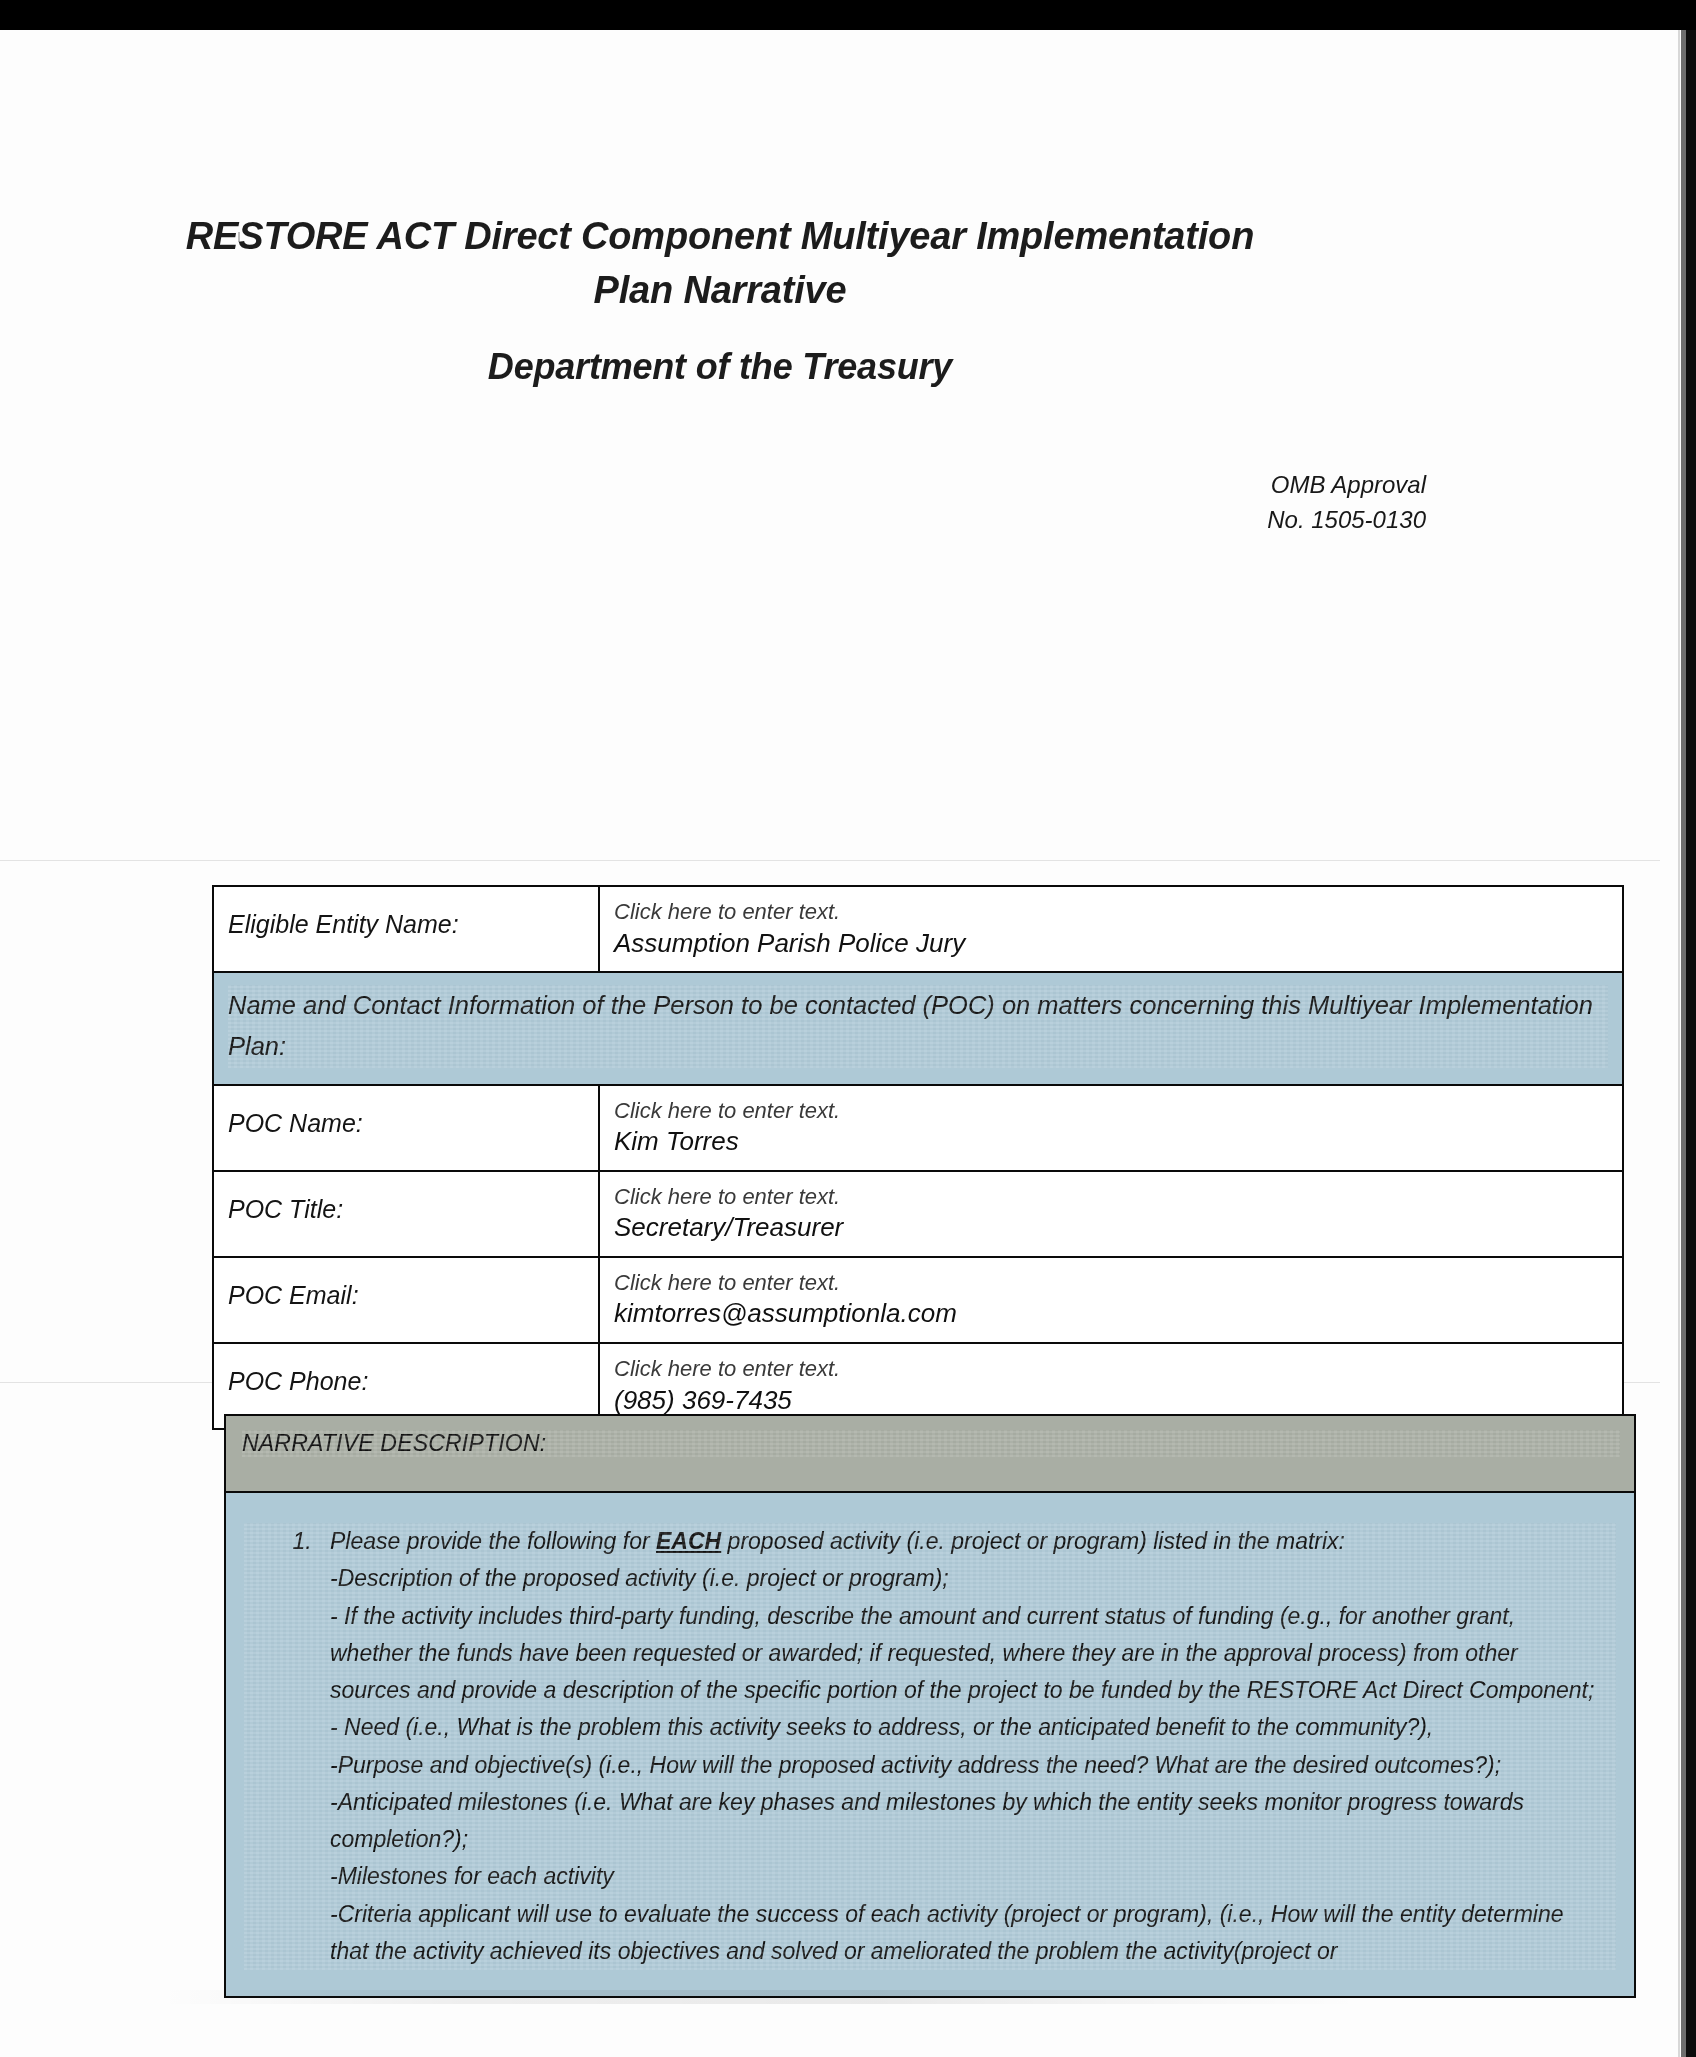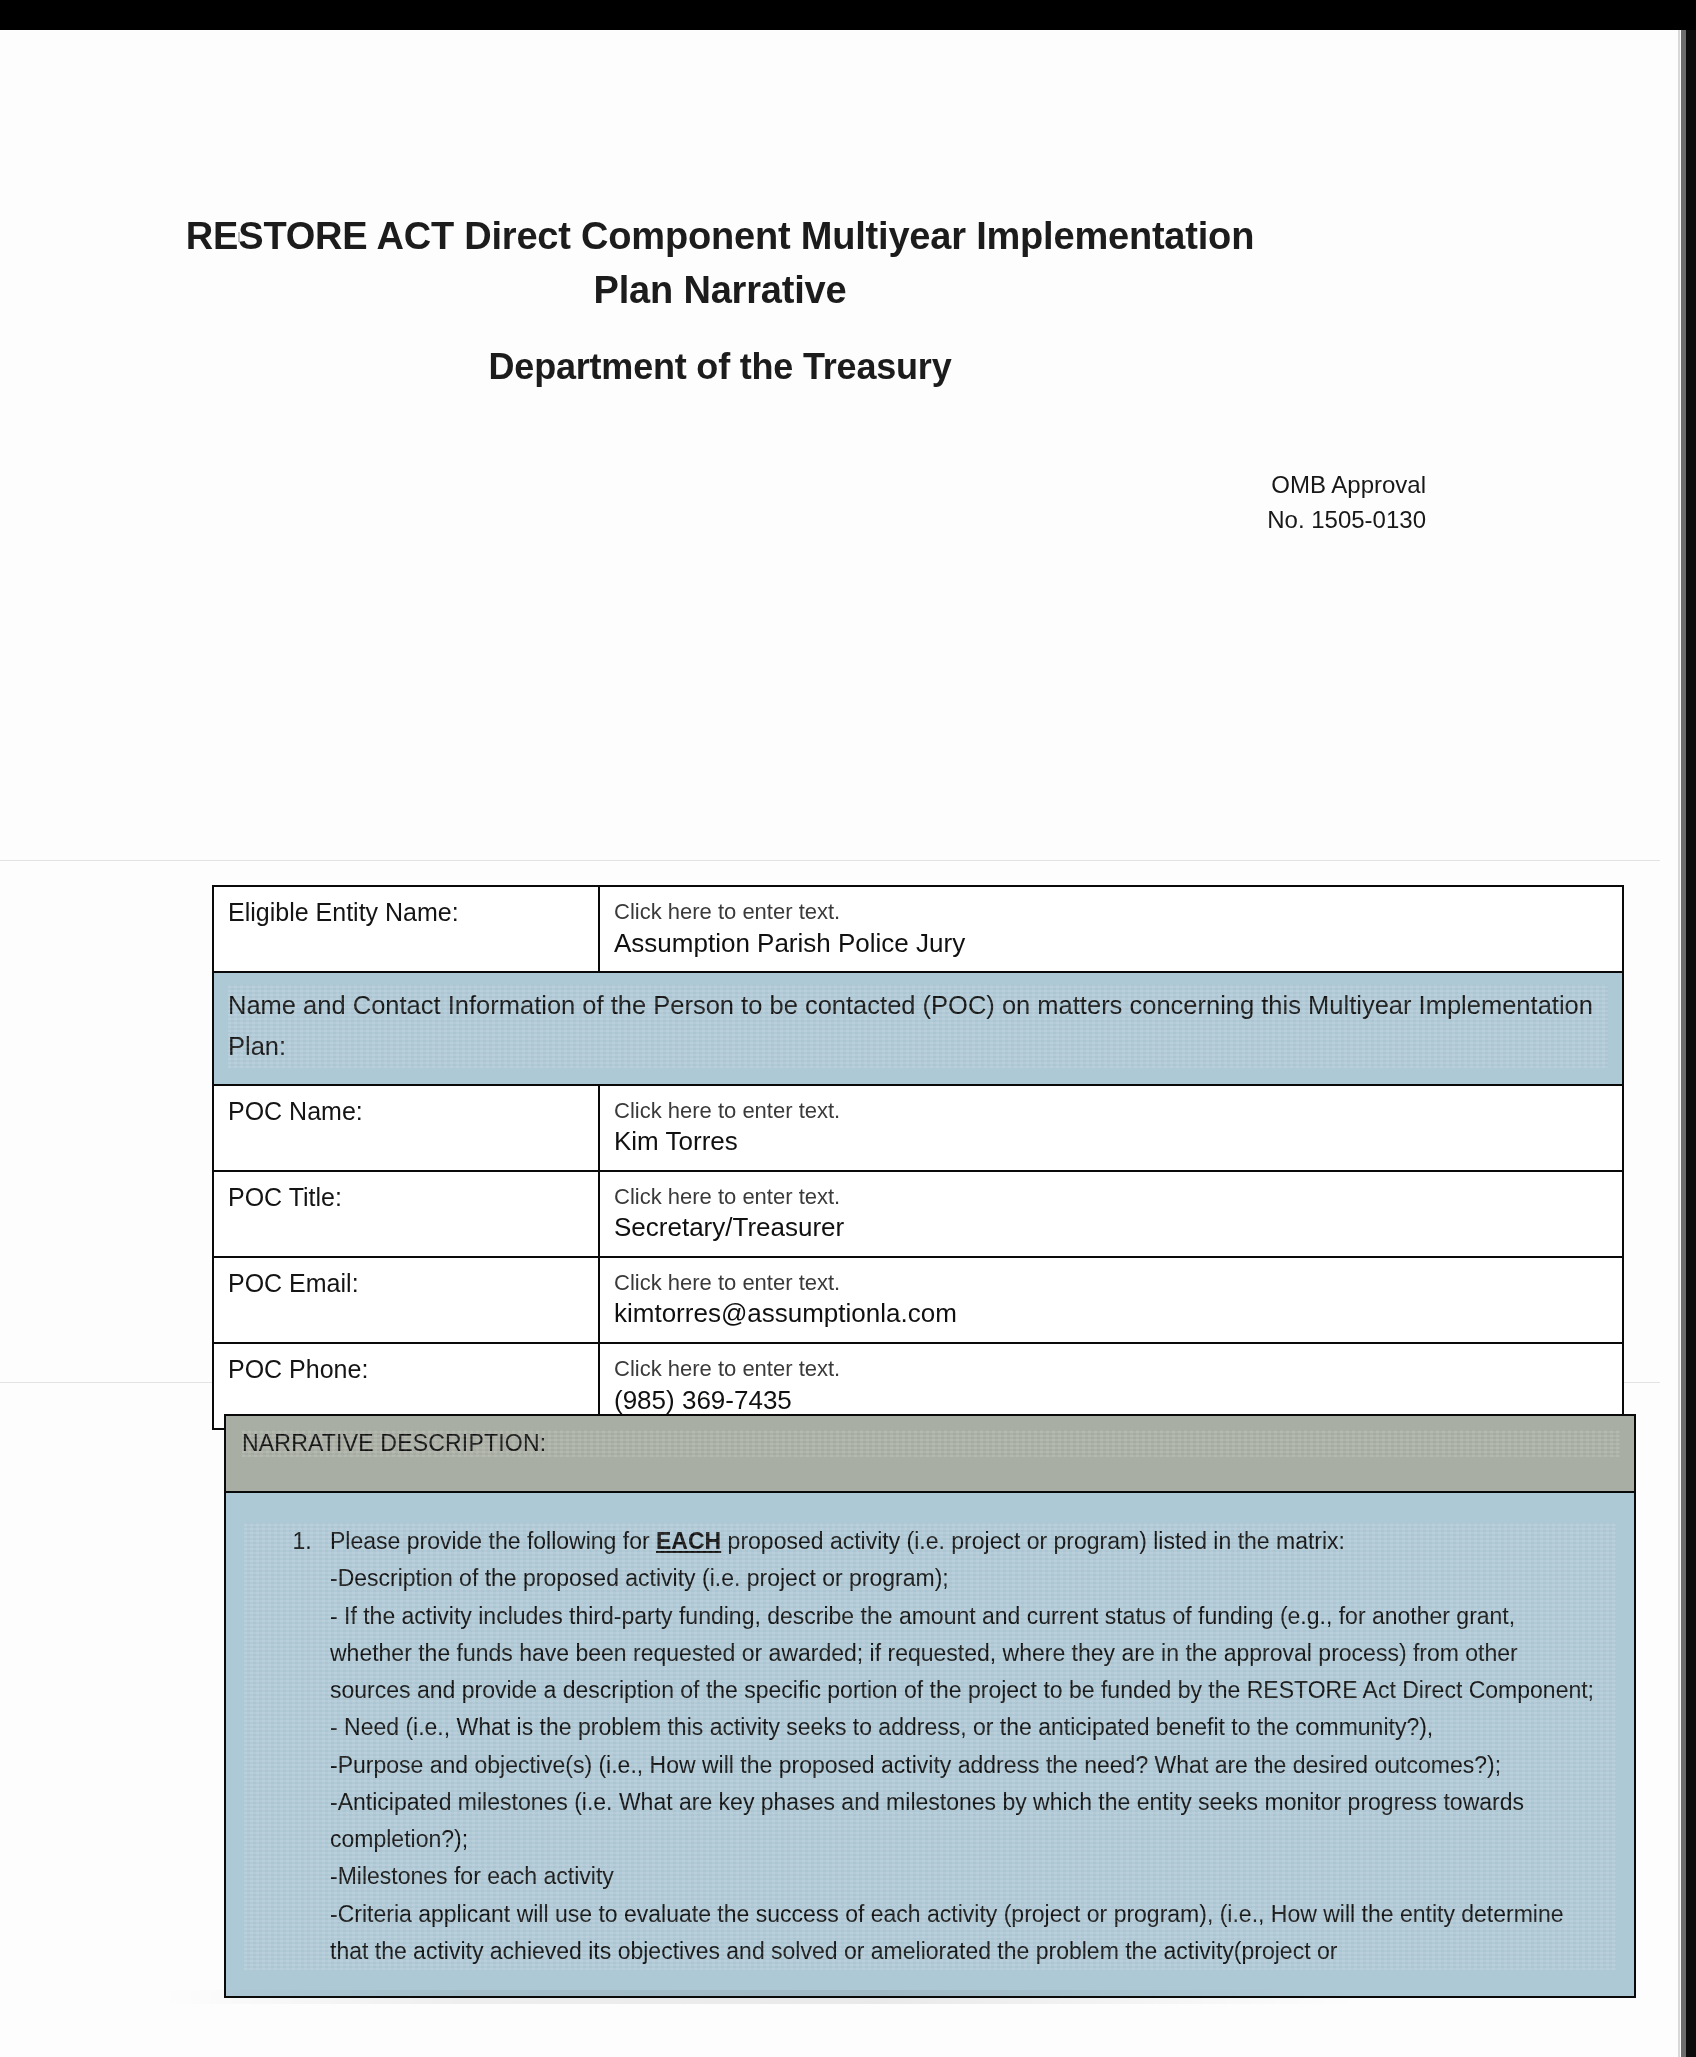--- a/index.html
+++ b/index.html
@@ -9,20 +9,21 @@
   }
   body {
     font-family: "Liberation Sans", sans-serif;
   }
   #page {
     position: relative;
     width: 1696px;
     height: 2057px;
     background: #c2410c;
     overflow: hidden;
+    font-style: italic;
   }
   
   .scan-top-band {
     position: absolute;
     top: 0; left: 0;
     width: 1696px;
     height: 30px;
     background: #000000;
   }
   .scan-right-edge {
@@ -150,21 +151,21 @@
   
   #tbl-poc {
     left: 212px;
     top: 885px;
     width: 1412px;
   }
   #tbl-poc td.lbl {
     width: 358px;
     font-size: 25px;
     line-height: 1.4;
-    padding-top: 8px;
+    padding-top: 20px;
   }
   #tbl-poc td.val {
     padding-top: 11px;
     padding-bottom: 12px;
   }
   .answer {
     font-size: 26px;
     color: #101010;
     display: block;
     margin-top: 0;

